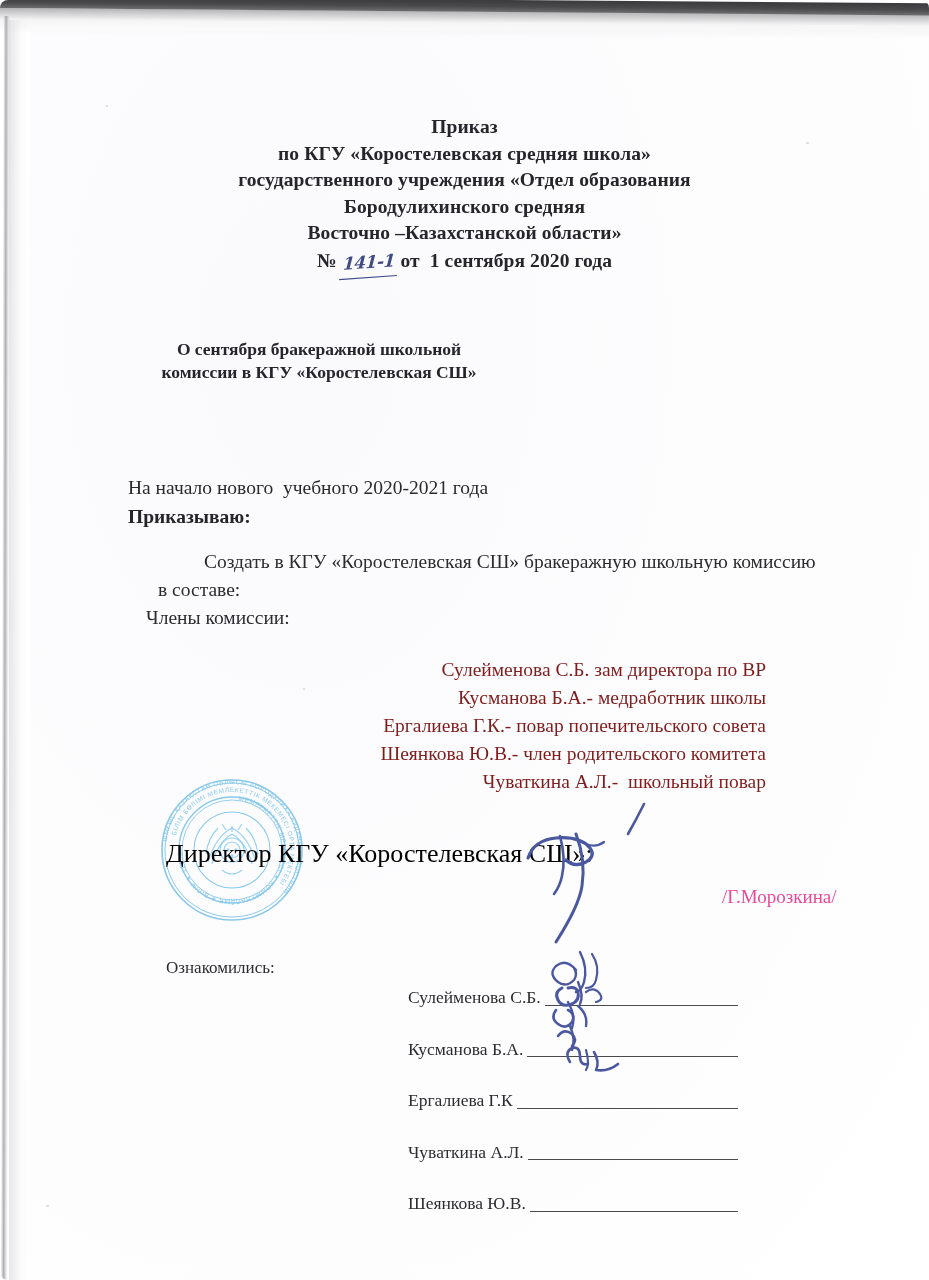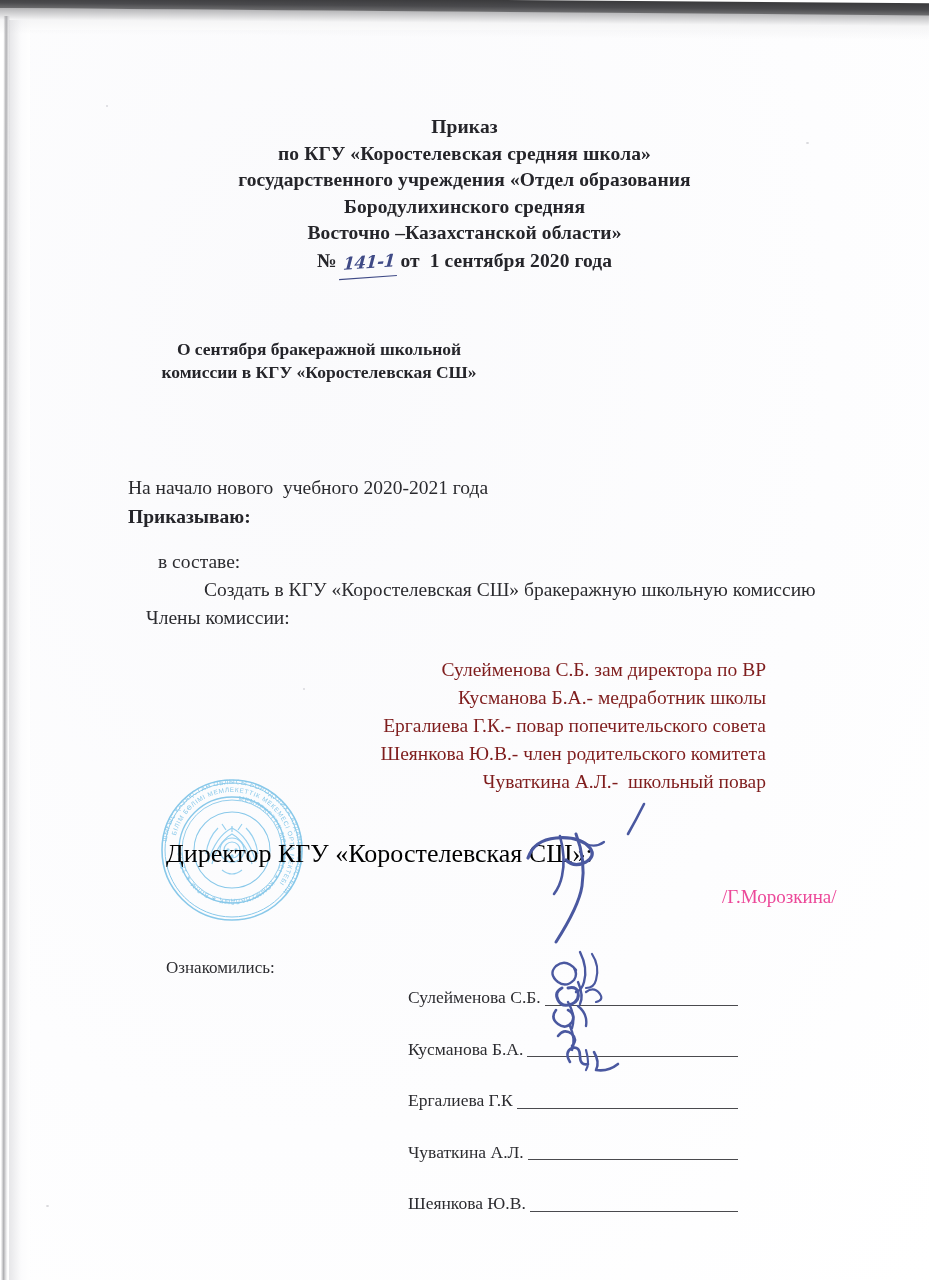--- a/index.html
+++ b/index.html
@@ -10,20 +10,21 @@
   body {
     font-family: "Liberation Serif", "DejaVu Serif", serif;
   }
 
   #page {
     position: relative;
     width: 929px;
     height: 1280px;
     background: #ffffff;
     overflow: hidden;
+    border-radius: 8px;
   }
 
   
   .scan-top-bar {
     position: absolute;
     left: -10px;
     top: -4px;
     width: 960px;
     height: 12px;
     background: linear-gradient(180deg, #3a3a3c 0%, #4a4a4d 55%, #6e6e70 100%);
@@ -298,22 +299,22 @@
 
     <div class="subject">
       <span>О сентября бракеражной школьной</span>
       <span>комиссии в КГУ «Коростелевская СШ»</span>
     </div>
 
     <div class="intro">На начало нового  учебного 2020-2021 года</div>
     <div class="intro-order">Приказываю:</div>
 
     <div class="body-block">
+      <span class="ln indent">Создать в КГУ «Коростелевская СШ» бракеражную школьную комиссию</span>
       <span class="ln sub">в составе:</span>
-      <span class="ln indent">Создать в КГУ «Коростелевская СШ» бракеражную школьную комиссию</span>
       <span class="ln flush">Члены комиссии:</span>
     </div>
 
     <div class="members">
       <span class="ln">Сулейменова С.Б. зам директора по ВР</span>
       <span class="ln">Кусманова Б.А.- медработник школы</span>
       <span class="ln">Ергалиева Г.К.- повар попечительского совета</span>
       <span class="ln">Шеянкова Ю.В.- член родительского комитета</span>
       <span class="ln">Чуваткина А.Л.-  школьный повар</span>
     </div>

